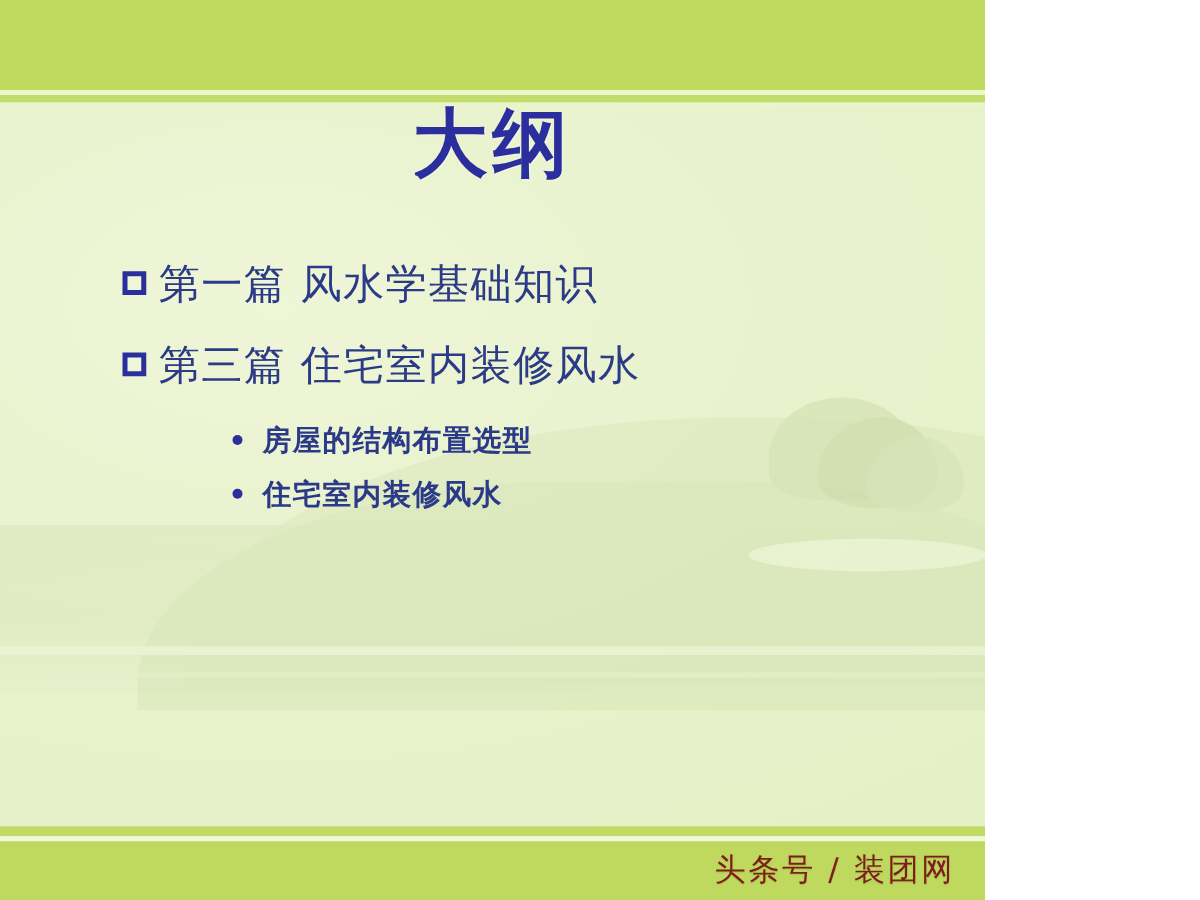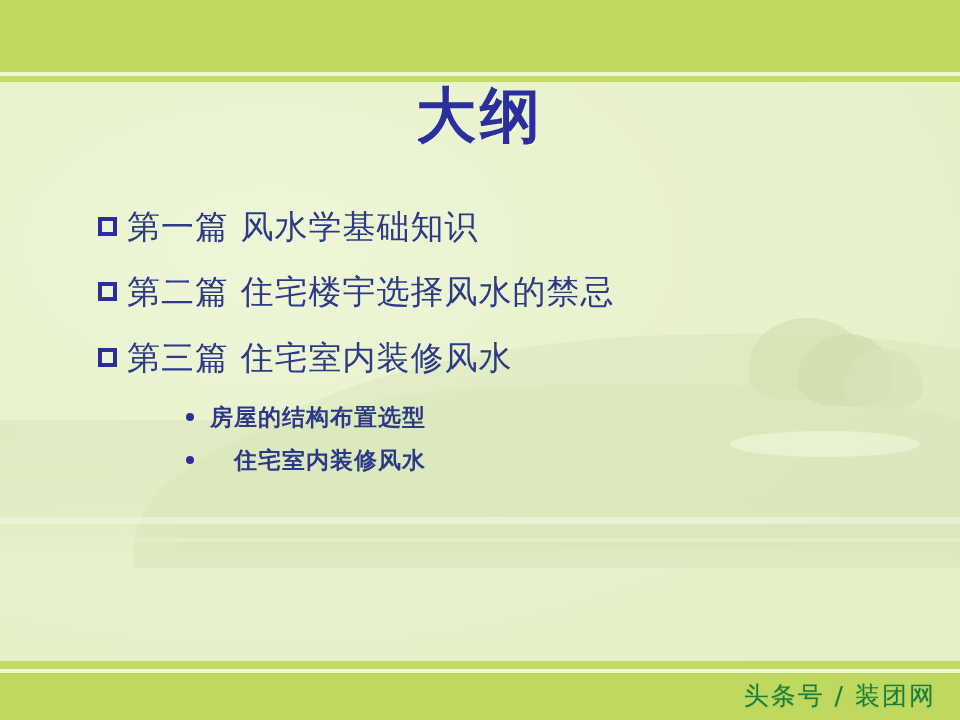--- a/index.html
+++ b/index.html
@@ -2,21 +2,21 @@
 <html><head>
 <meta charset="utf-8">
 <style>
   html, body {
     margin: 0;
     padding: 0;
     background: #ffffff;
   }
   #slide {
     position: relative;
-    width: 960px;
+    width: 788px;
     height: 720px;
     overflow: hidden;
     background: #e9f3cf;
     font-family: "DejaVu Sans", "Liberation Sans", sans-serif;
     -webkit-font-smoothing: antialiased;
   }
 
   
   .bg-base {
     position: absolute;
@@ -224,21 +224,21 @@
     white-space: nowrap;
   }
   .subitems {
     margin: 12px 0 16px 88px;
   }
   .subitem {
     display: flex;
     align-items: center;
     margin-bottom: 12px;
   }
-  .subitem:last-child { margin-bottom: 1px; gap: 24px; }
+  .subitem:last-child { margin-bottom: 1px; }
   .bullet-dot {
     flex: 0 0 auto;
     width: 8px;
     height: 8px;
     border-radius: 50%;
     background: #2b2f9e;
     margin-right: 16px;
   }
   .subitem-text {
     color: #2b3a88;
@@ -247,21 +247,21 @@
     font-weight: 700;
     letter-spacing: 1px;
     white-space: nowrap;
   }
 
   
   .footer-credit {
     position: absolute;
     right: 24px;
     top: 676px;
-    color: #15803d;
+    color: #7f1d1d;
     font-family: "DejaVu Sans", "Liberation Sans", sans-serif;
     font-size: 25px;
     font-weight: 500;
     letter-spacing: 2px;
     line-height: 40px;
     text-shadow: 0 1px 1px rgba(120,150,40,.35);
   }
 </style>
 </head>
 <body>
@@ -289,24 +289,20 @@
 
   <div class="title">大纲</div>
 
   <div class="outline">
 
     <div class="item">
       <span class="bullet-sq"></span>
       <span class="item-text">第一篇 风水学基础知识</span>
     </div>
 
-    <div class="item">
-      <span class="bullet-sq"></span>
-      <span class="item-text">第二篇 住宅楼宇选择风水的禁忌</span>
-    </div>
 
     <div class="item">
       <span class="bullet-sq"></span>
       <span class="item-text">第三篇 住宅室内装修风水</span>
     </div>
 
     <div class="subitems">
       <div class="subitem">
         <span class="bullet-dot"></span>
         <span class="subitem-text">房屋的结构布置选型</span>

